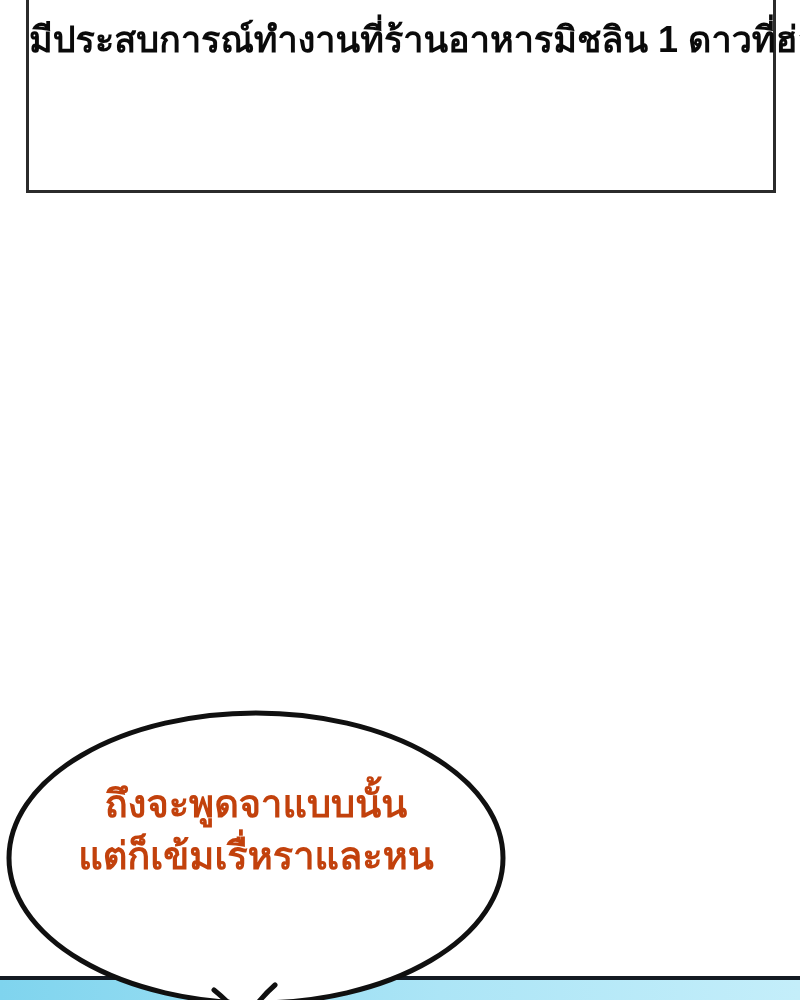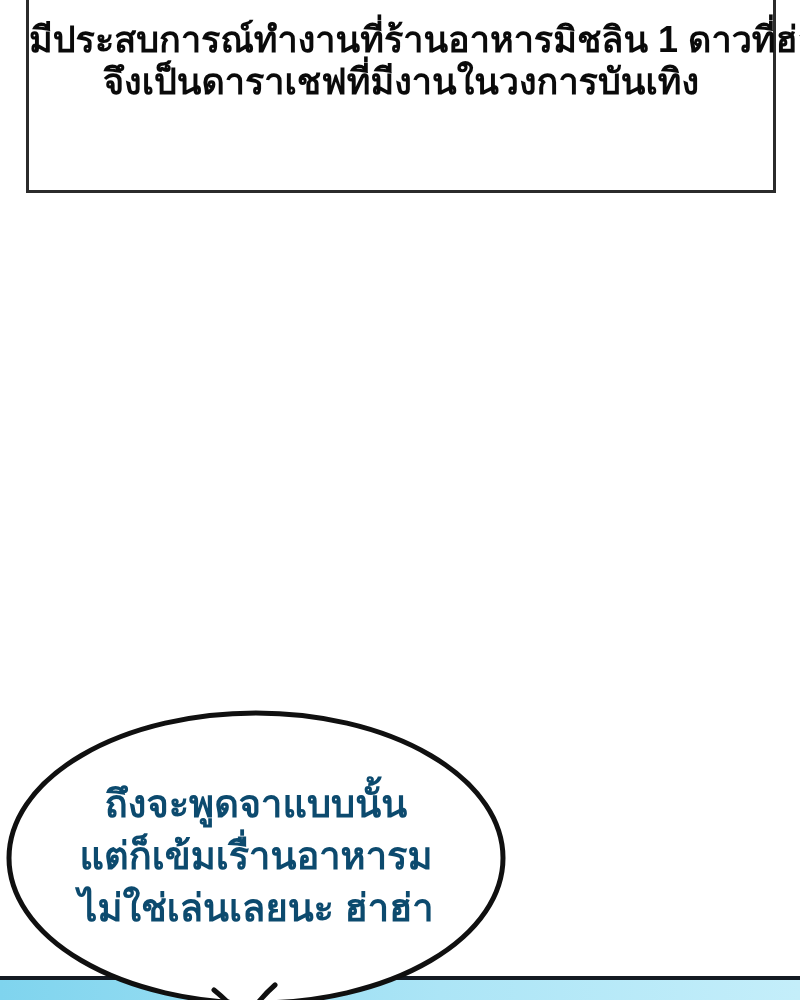--- a/index.html
+++ b/index.html
@@ -72,30 +72,28 @@
     white-space: nowrap;
   }
 </style>
 </head>
 <body>
 
 <div id="page">
 
   <div class="narration-box" style="border-color: rgb(43, 43, 43); background: rgb(255, 255, 255); color: rgb(10, 10, 10);">
     <div class="narration-line">มีประสบการณ์ทำงานที่ร้านอาหารมิชลิน 1 ดาวที่ฮ่องกง</div>
-    <div class="narration-line">จึงเป็นดาราเชฟที่มีงานในวงการบันเทิง</div>
   </div>
 
   <div class="sky-strip" style="border-top-color: rgb(20, 26, 34); background: linear-gradient(90deg, rgb(127, 212, 238) 0%, rgb(172, 229, 246) 55%, rgb(196, 238, 250) 100%);"></div>
 
   <svg class="bubble-svg" viewBox="0 700 540 300" xmlns="http://www.w3.org/2000/svg" aria-hidden="true">
     <ellipse cx="256" cy="858" rx="247" ry="145" fill="#ffffff" stroke="#101010" stroke-width="5"></ellipse>
     <path d="M220,986 L243,1018 L274,984 Z" fill="#ffffff"></path>
     <path d="M214,990 Q230,1003 241,1017 M275,985 Q259,999 248,1017" fill="none" stroke="#101010" stroke-width="5" stroke-linecap="round"></path>
   </svg>
 
-  <div class="bubble-text" style="color: #0c4a6e;">
+  <div class="bubble-text" style="color: #c2410c;">
     <div class="bubble-line">ถึงจะพูดจาแบบนั้น</div>
-    <div class="bubble-line">แต่ก็เข้มเรื่านอาหารม</div>
-    <div class="bubble-line">ไม่ใช่เล่นเลยนะ ฮ่าฮ่า</div>
+    <div class="bubble-line">แต่ก็เข้มเรื่หราและหน</div>
   </div>
 
 </div>
 
 </body></html>

